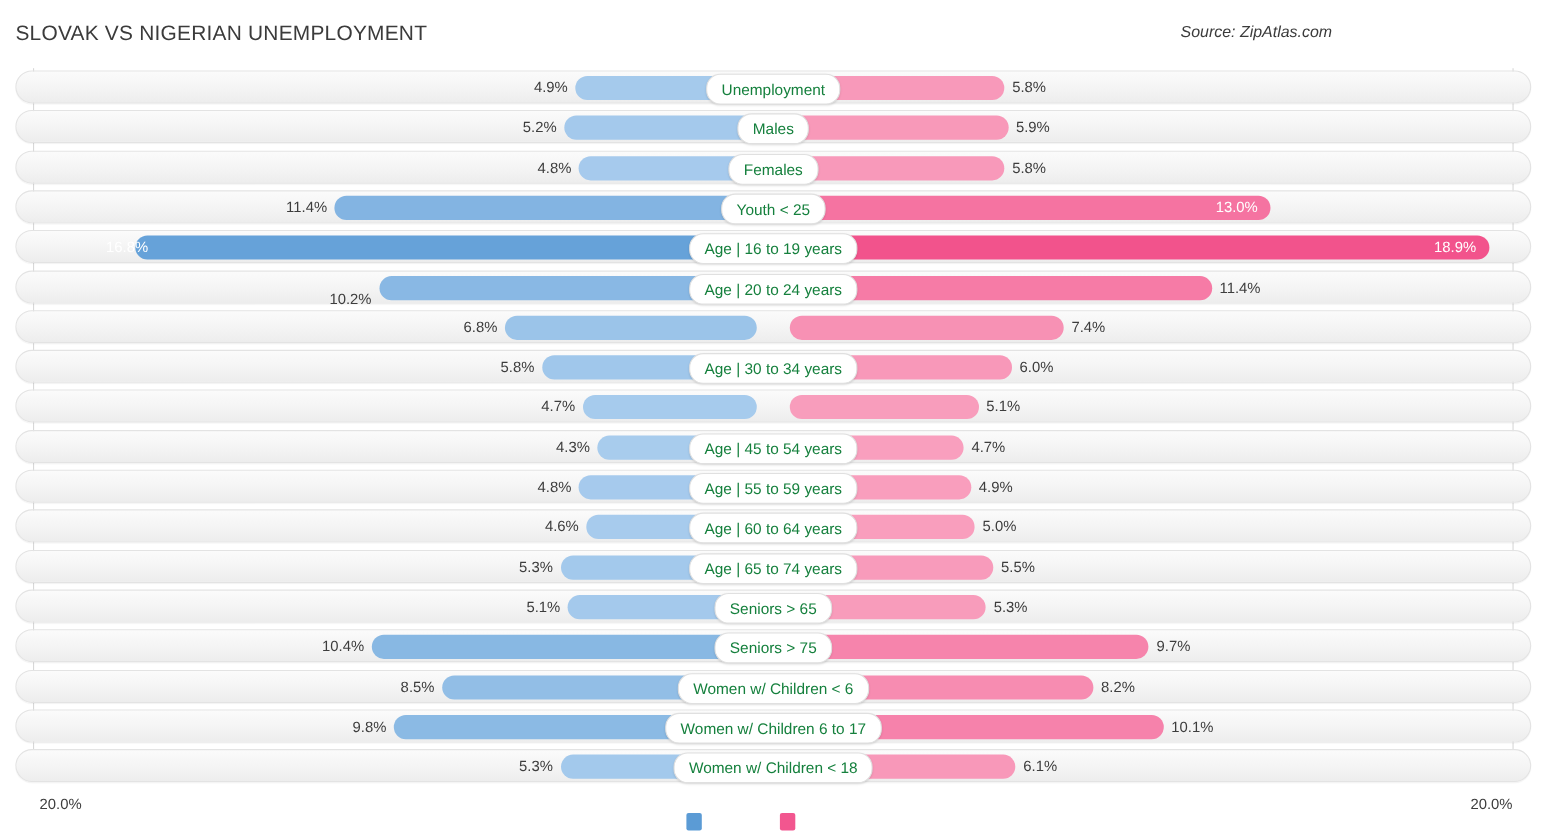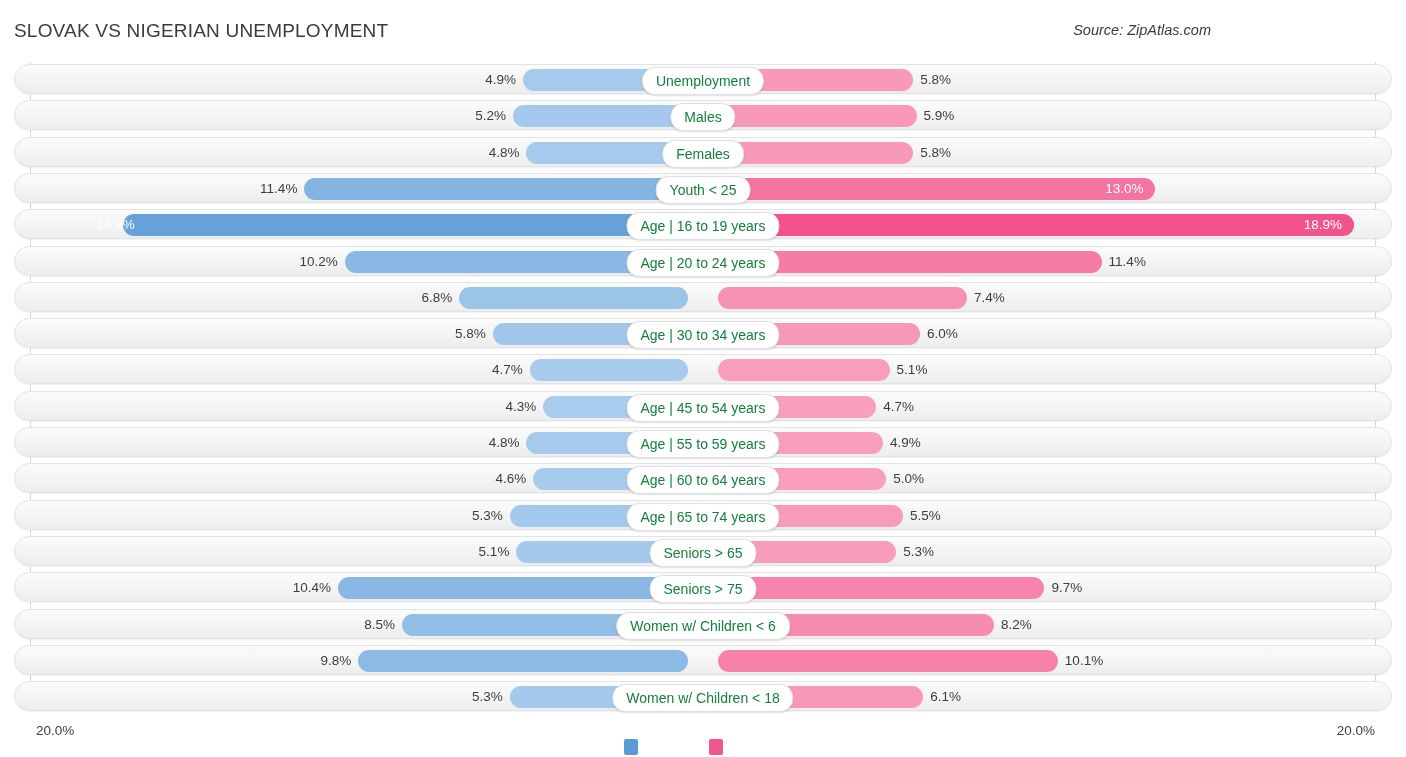--- a/index.html
+++ b/index.html
@@ -132,21 +132,21 @@
         <div class="row" style="top: 147.2px;">
           <div class="bar left" style="width: 565.32px; background: rgb(102, 162, 217);"></div>
           <div class="bar right" style="width: 635.985px; background: rgb(242, 83, 140);"></div>
           <div class="val inside" style="right: 1256.32px;">16.8%</div>
           <div class="val inside" style="left: 1326.98px; transform: translateX(-100%);">18.9%</div>
           <div class="pill">Age | 16 to 19 years</div>
         </div>
         <div class="row" style="top: 183.5px;">
           <div class="bar left" style="width: 343.23px; background: rgb(137, 184, 228);"></div>
           <div class="bar right" style="width: 383.61px; background: rgb(246, 123, 166);"></div>
-          <div class="val outside" style="right: 1053.23px;">10.2%</div>
+          <div class="val outside" style="right: 1053.23px; margin-top: 10px;">10.2%</div>
           <div class="val outside" style="left: 1093.61px;">11.4%</div>
           <div class="pill">Age | 20 to 24 years</div>
         </div>
         <div class="row" style="top: 219.8px;">
           <div class="bar left" style="width: 228.82px; background: rgb(155, 196, 233);"></div>
           <div class="bar right" style="width: 249.01px; background: rgb(247, 145, 180);"></div>
           <div class="val outside" style="right: 938.82px;">6.8%</div>
           <div class="val outside" style="left: 959.01px;">7.4%</div>
         </div>
         <div class="row" style="top: 256.1px;">
@@ -209,20 +209,21 @@
           <div class="bar right" style="width: 275.93px; background: rgb(247, 140, 177);"></div>
           <div class="val outside" style="right: 996.025px;">8.5%</div>
           <div class="val outside" style="left: 985.93px;">8.2%</div>
           <div class="pill">Women w/ Children &lt; 6</div>
         </div>
         <div class="row" style="top: 582.8px;">
           <div class="bar left" style="width: 329.77px; background: rgb(139, 186, 228);"></div>
           <div class="bar right" style="width: 339.865px; background: rgb(246, 130, 171);"></div>
           <div class="val outside" style="right: 1039.77px;">9.8%</div>
           <div class="val outside" style="left: 1049.87px;">10.1%</div>
+          <div class="pill">Women w/ Children 6 to 17</div>
         </div>
         <div class="row" style="top: 619.1px;">
           <div class="bar left" style="width: 178.345px; background: rgb(163, 201, 236);"></div>
           <div class="bar right" style="width: 205.265px; background: rgb(248, 152, 185);"></div>
           <div class="val outside" style="right: 888.345px;">5.3%</div>
           <div class="val outside" style="left: 915.265px;">6.1%</div>
           <div class="pill">Women w/ Children &lt; 18</div>
         </div>
       </div>
   </div>

